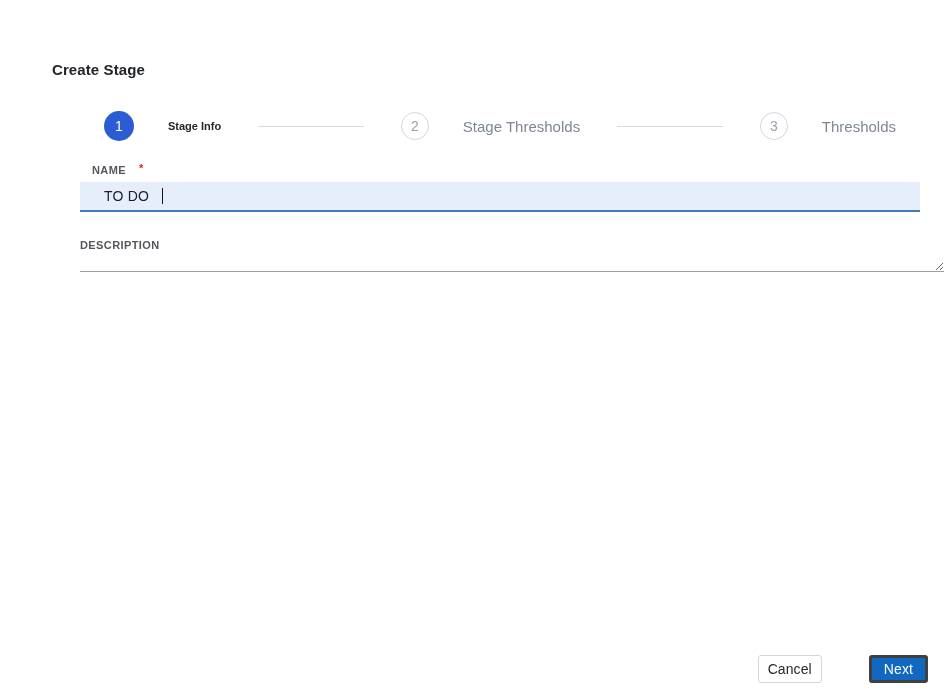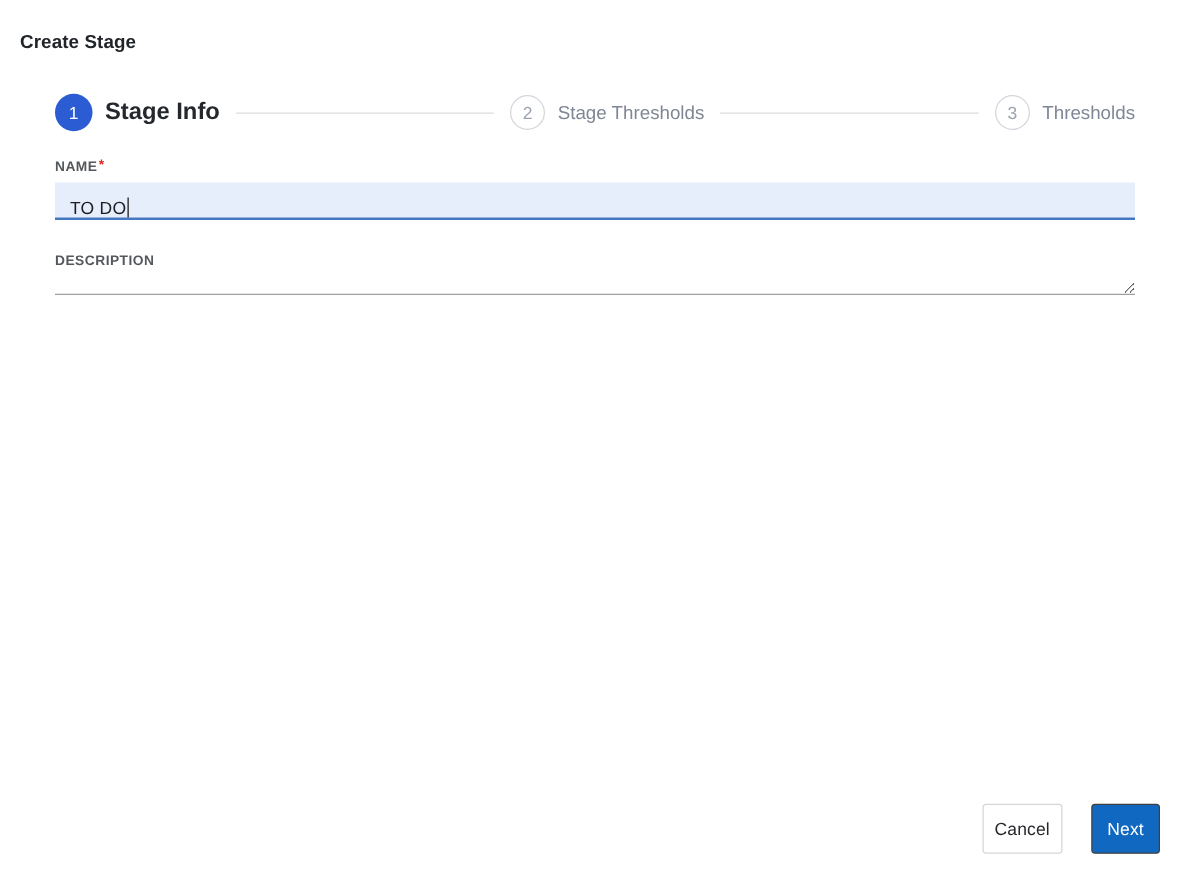--- a/index.html
+++ b/index.html
@@ -1,15 +1,15 @@
 <!DOCTYPE html>
 <html><head>
 <meta charset="utf-8">
 <style>
-  * { box-sizing: border-box; margin: 0; padding: 0; }
+  * { box-sizing: border-box; margin: 12px; padding: 0; }
   html, body { width: 950px; height: 698px; background: #ffffff; }
   body {
     position: relative;
     font-family: "Liberation Sans", sans-serif;
     overflow: hidden;
   }
 
   .page-title {
     position: absolute;
     left: 16px;
@@ -51,21 +51,21 @@
     color: #ffffff;
   }
   .step.upcoming .step-circle {
     width: 28px;
     height: 28px;
     background: #ffffff;
     border: 1px solid #d2d6dc;
     color: #99a2ad;
   }
   .step-label { font-size: 15px; }
-  .step.active .step-label { color: #24272c; font-weight: 700; font-size: 19px; }
+  .step.active .step-label { color: #24272c; font-weight: 700; font-size: 11px; }
   .step.upcoming .step-label { color: #7f8794; font-weight: 400; }
   .connector {
     flex: 1 1 auto;
     height: 1px;
     background: #d9dbde;
     margin: 0 13px;
   }
 
   
   .field-label {
@@ -89,21 +89,21 @@
 
   .name-field {
     position: absolute;
     left: 44px;
     right: 42px;
     top: 146px;
     height: 30px;
     background: #e6edfb;
     border-bottom: 2px solid #4678c2;
     display: flex;
-    align-items: flex-end;
+    align-items: center;
     padding: 0 12px;
     cursor: text;
   }
   .name-field .field-value {
     font-size: 14px;
     color: #1c1e21;
     letter-spacing: 0.2px;
   }
   .text-caret {
     display: inline-block;
@@ -132,36 +132,36 @@
 
   
   .footer {
     position: absolute;
     right: 22px;
     bottom: 15px;
     display: flex;
     gap: 23px;
   }
   .btn {
-    height: 40px;
+    height: 28px;
     font-family: inherit;
     font-size: 14px;
     border-radius: 3px;
     cursor: pointer;
     letter-spacing: 0.1px;
   }
   .btn-cancel {
     background: #ffffff;
     border: 1px solid #d6d6d6;
     color: #26282b;
     padding: 0 9px;
   }
   .btn-next {
     background: #1168c0;
-    border: 1px solid #404040;
+    border: 3px solid #404040;
     color: #ffffff;
     padding: 0 12px;
   }
 </style>
 </head>
 <body>
 
 <div class="page-title">Create Stage</div>
 
 <div class="stepper">

